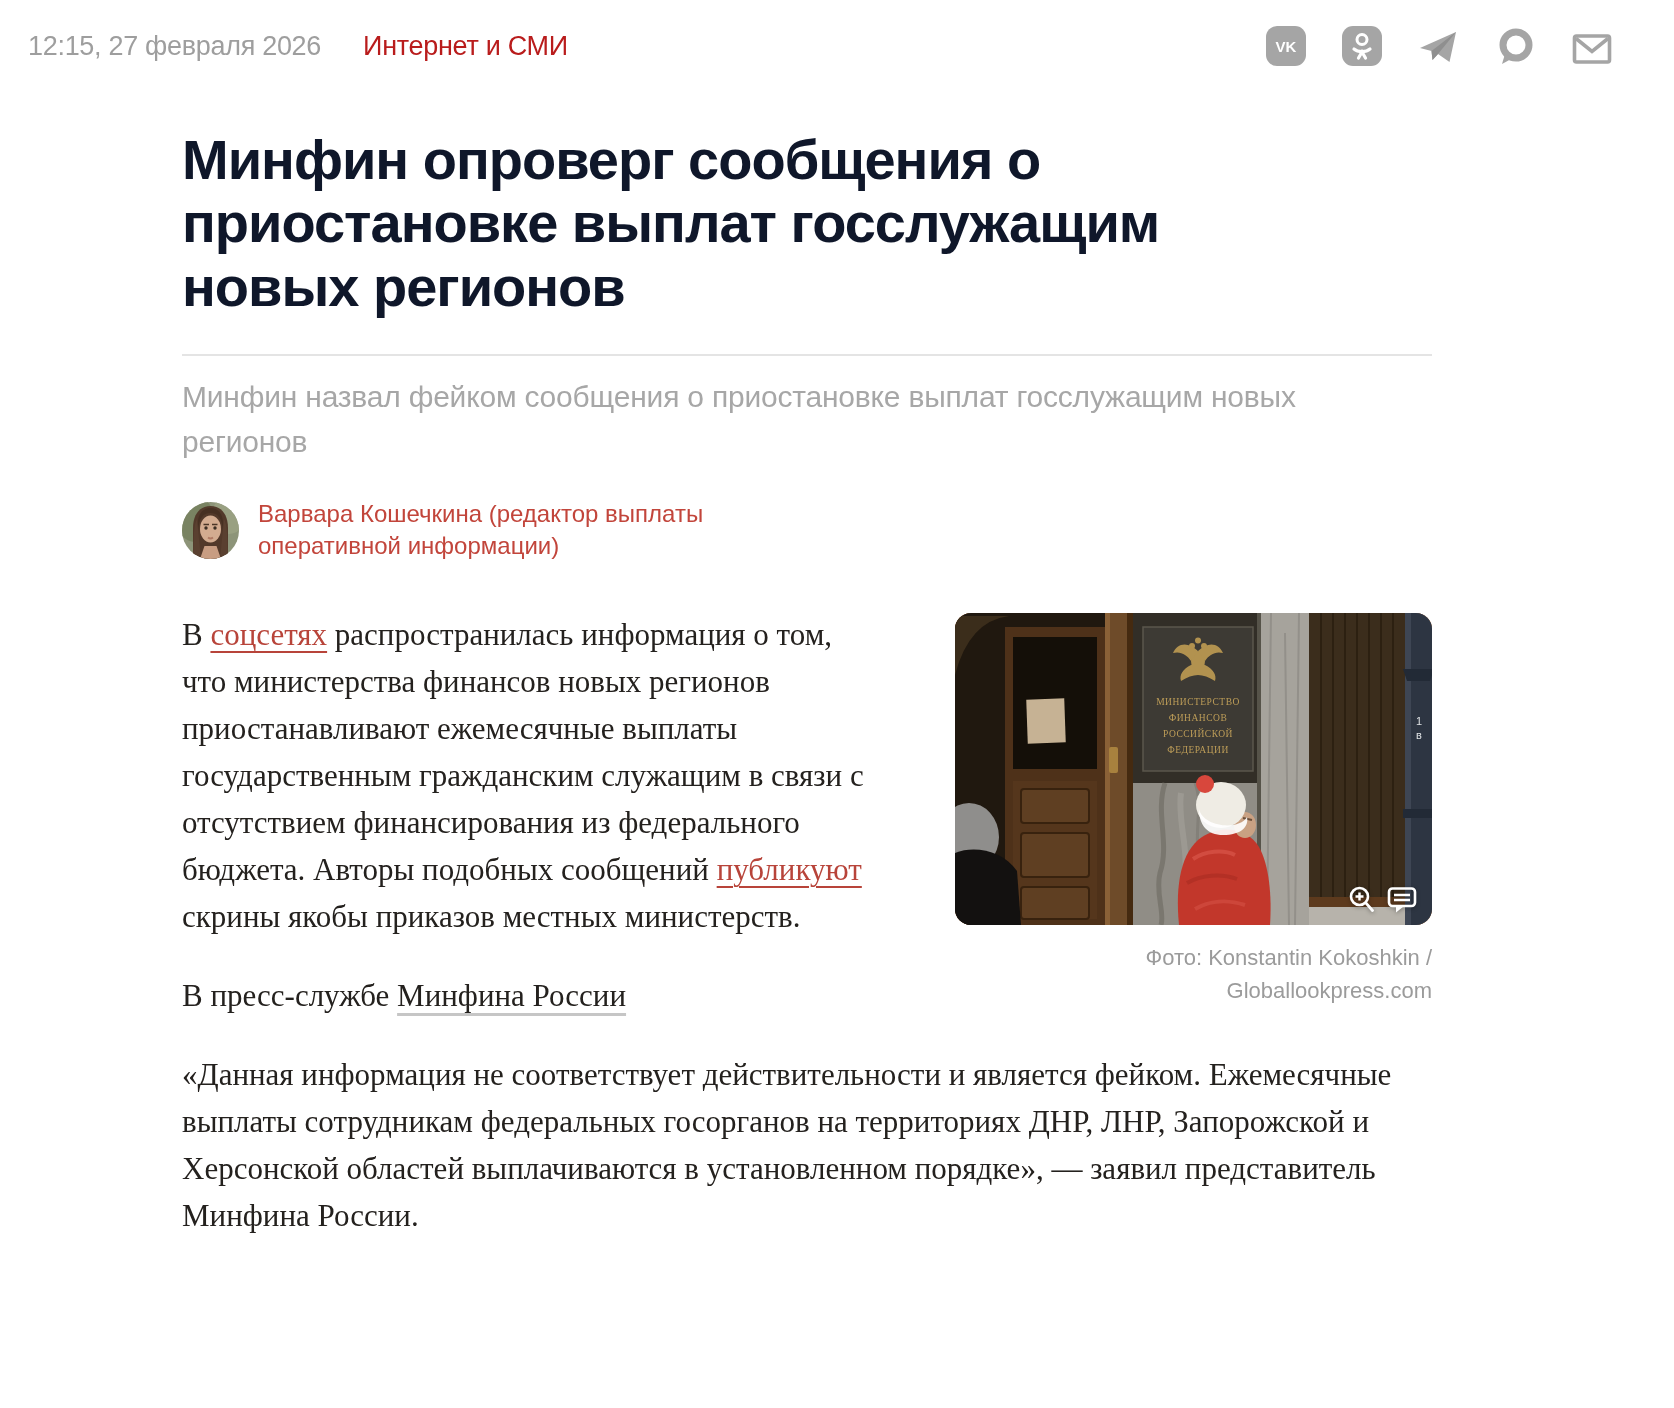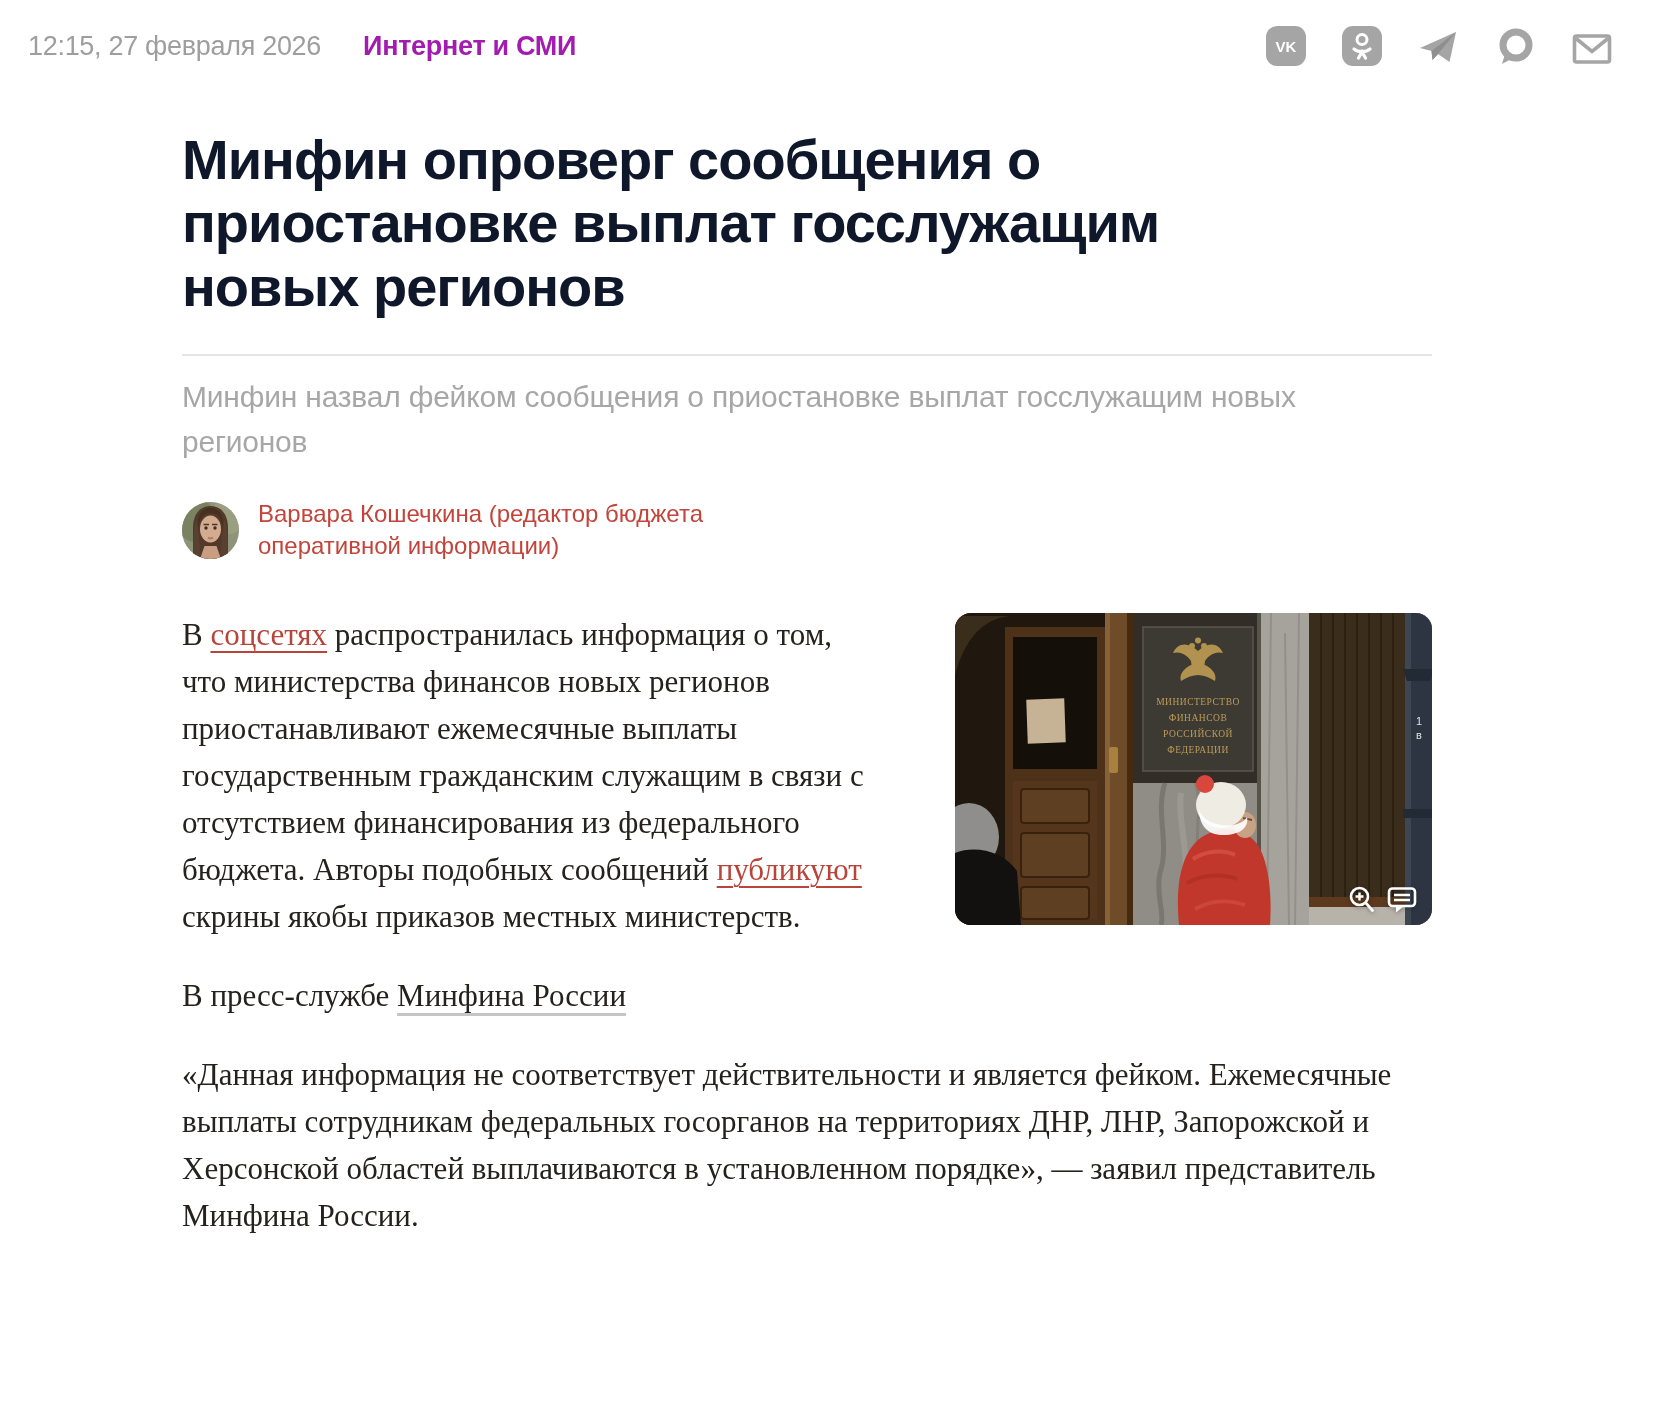--- a/index.html
+++ b/index.html
@@ -5,21 +5,21 @@
   * { box-sizing: border-box; }
   html, body { margin: 0; padding: 0; }
   body {
     width: 1674px; height: 1408px; background: #ffffff;
     font-family: "Liberation Sans", sans-serif; overflow: hidden;
     -webkit-font-smoothing: antialiased;
   }
   
   .topbar { display: flex; align-items: center; padding: 20px 62px 0 28px; height: 72px; }
   .ts { color: #9e9e9e; font-size: 27px; letter-spacing: -0.3px; }
-  .cat { color: #a21caf; font-size: 27px; margin-left: 42px; letter-spacing: -0.3px; cursor: pointer; font-weight: bold; }
+  .cat { color: #b91c1c; font-size: 27px; margin-left: 42px; letter-spacing: -0.3px; cursor: pointer; }
   .spacer { flex: 1; }
   .share { display: flex; align-items: flex-end; gap: 36px; margin-left: 12px; }
   .share .sicon { display: block; cursor: pointer; }
   
   .content { margin-left: 182px; width: 1250px; }
   h1.title {
     margin: 56px 0 0; max-width: 1060px;
     font-size: 56px; line-height: 1.13; font-weight: 700;
     letter-spacing: -1px; color: #0f172a;
   }
@@ -108,21 +108,21 @@
         <path d="M21.5,22.5 h5.5" stroke="#4a3526" stroke-width="1.5"></path>
         <path d="M30,22.5 h5.5" stroke="#4a3526" stroke-width="1.5"></path>
         <circle cx="24" cy="26" r="1.7" fill="#3a2d22"></circle>
         <circle cx="33" cy="26" r="1.7" fill="#3a2d22"></circle>
         <path d="M26,35.5 q2.5,2 5,0" stroke="#b07a63" stroke-width="1.7" fill="none"></path>
         <path d="M22.5,44 h12 L39,57 H18 Z" fill="#c89d82"></path>
         <path d="M11,57 C12,38 11,24 15,17 L19,57 Z" fill="#5a4030"></path>
         <path d="M46,57 C45,38 46,24 42,17 L38,57 Z" fill="#5a4030"></path>
       </svg>
     </div>
-    <div class="author-name">Варвара Кошечкина (редактор бюджета оперативной информации)</div>
+    <div class="author-name">Варвара Кошечкина (редактор выплаты оперативной информации)</div>
   </div>
 
   <div class="article-body">
 
     <figure class="photo">
       <div class="img-wrap">
         <svg width="477" height="312" viewBox="0 0 477 312" preserveAspectRatio="none">
           <rect width="477" height="312" fill="#8d8a84"></rect>
 
           <rect x="0" y="0" width="152" height="312" fill="#20180f"></rect>
@@ -204,20 +204,21 @@
             <path d="M11.5,7.5 V15.5 M7.5,11.5 H15.5" stroke="#ffffff" stroke-width="2.4"></path>
             <path d="M17.8,17.8 L24.5,25.5" stroke="#ffffff" stroke-width="2.8" stroke-linecap="round"></path>
           </svg>
           <svg width="31" height="28" viewBox="0 0 31 28">
             <rect x="2" y="2.5" width="26" height="17.5" rx="3.5" fill="none" stroke="#ffffff" stroke-width="2.6"></rect>
             <path d="M7,9 H23 M7,14 H23" stroke="#ffffff" stroke-width="2.4"></path>
             <path d="M9,20.5 L9,26.5 L16.5,20.5 Z" fill="#ffffff"></path>
           </svg>
         </div>
       </div>
+      <figcaption>Фото: Konstantin Kokoshkin / Globallookpress.com</figcaption>
     </figure>
 
     <p><span class="text">В </span><a class="link-red" href="#">соцсетях</a><span class="text"> распространилась информация о том, что министерства финансов новых регионов приостанавливают ежемесячные выплаты государственным гражданским служащим в связи с отсутствием финансирования из федерального бюджета. Авторы подобных сообщений </span><a class="link-red" href="#">публикуют </a><span class="text">скрины якобы приказов местных министерств.</span></p>
     <p><span class="text">В пресс-службе </span><a class="link-dark" href="#">Минфина России</a><br></p>
     <p><span class="text">«Данная информация не соответствует действительности и является фейком. Ежемесячные выплаты сотрудникам федеральных госорганов на территориях ДНР, ЛНР, Запорожской и Херсонской областей выплачиваются в установленном порядке», — заявил представитель Минфина России.</span></p>
 
   </div>
 </div>
 
 </body></html>

